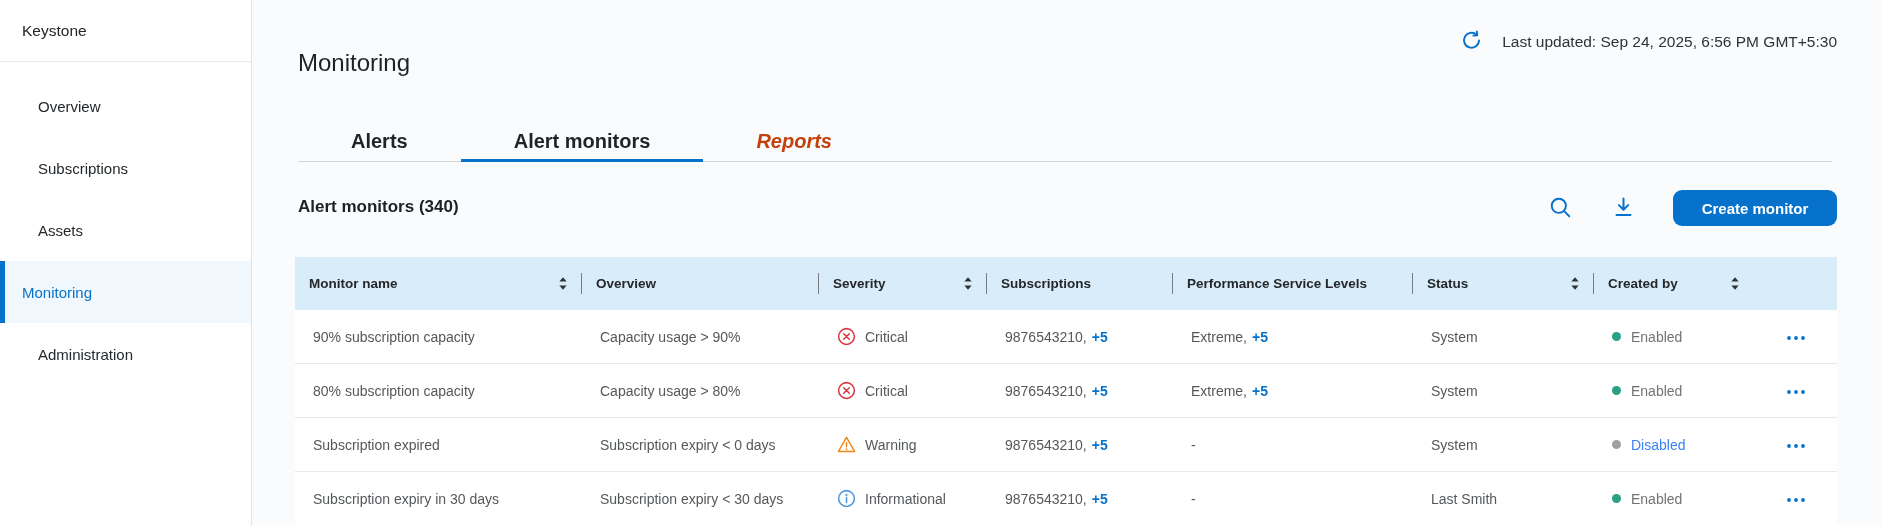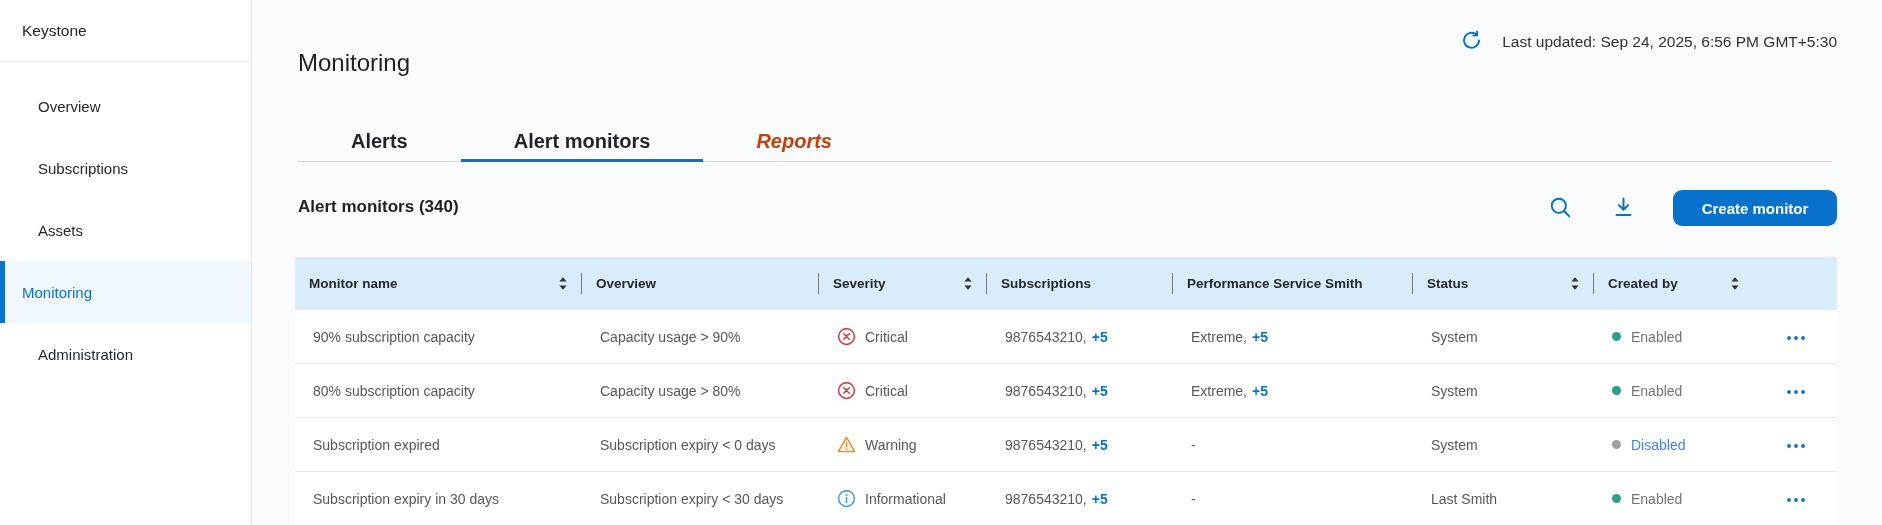--- a/index.html
+++ b/index.html
@@ -156,21 +156,21 @@
             <path d="M5 13.8 L1.4 9.4 H8.6 Z" fill="#2e3336"></path>
           </svg>
       </span>
       <span class="col-divider"></span>
     </div>
     <div class="th">
       <span>Subscriptions</span>
       <span class="col-divider"></span>
     </div>
     <div class="th">
-      <span>Performance Service Smith</span>
+      <span>Performance Service Levels</span>
       <span class="col-divider"></span>
     </div>
     <div class="th">
       <span>Status</span>
       <span class="sort">
         <svg width="10" height="15" viewBox="0 0 10 15">
             <path d="M5 1.2 L8.6 5.6 H1.4 Z" fill="#2e3336"></path>
             <path d="M5 13.8 L1.4 9.4 H8.6 Z" fill="#2e3336"></path>
           </svg>
       </span>

